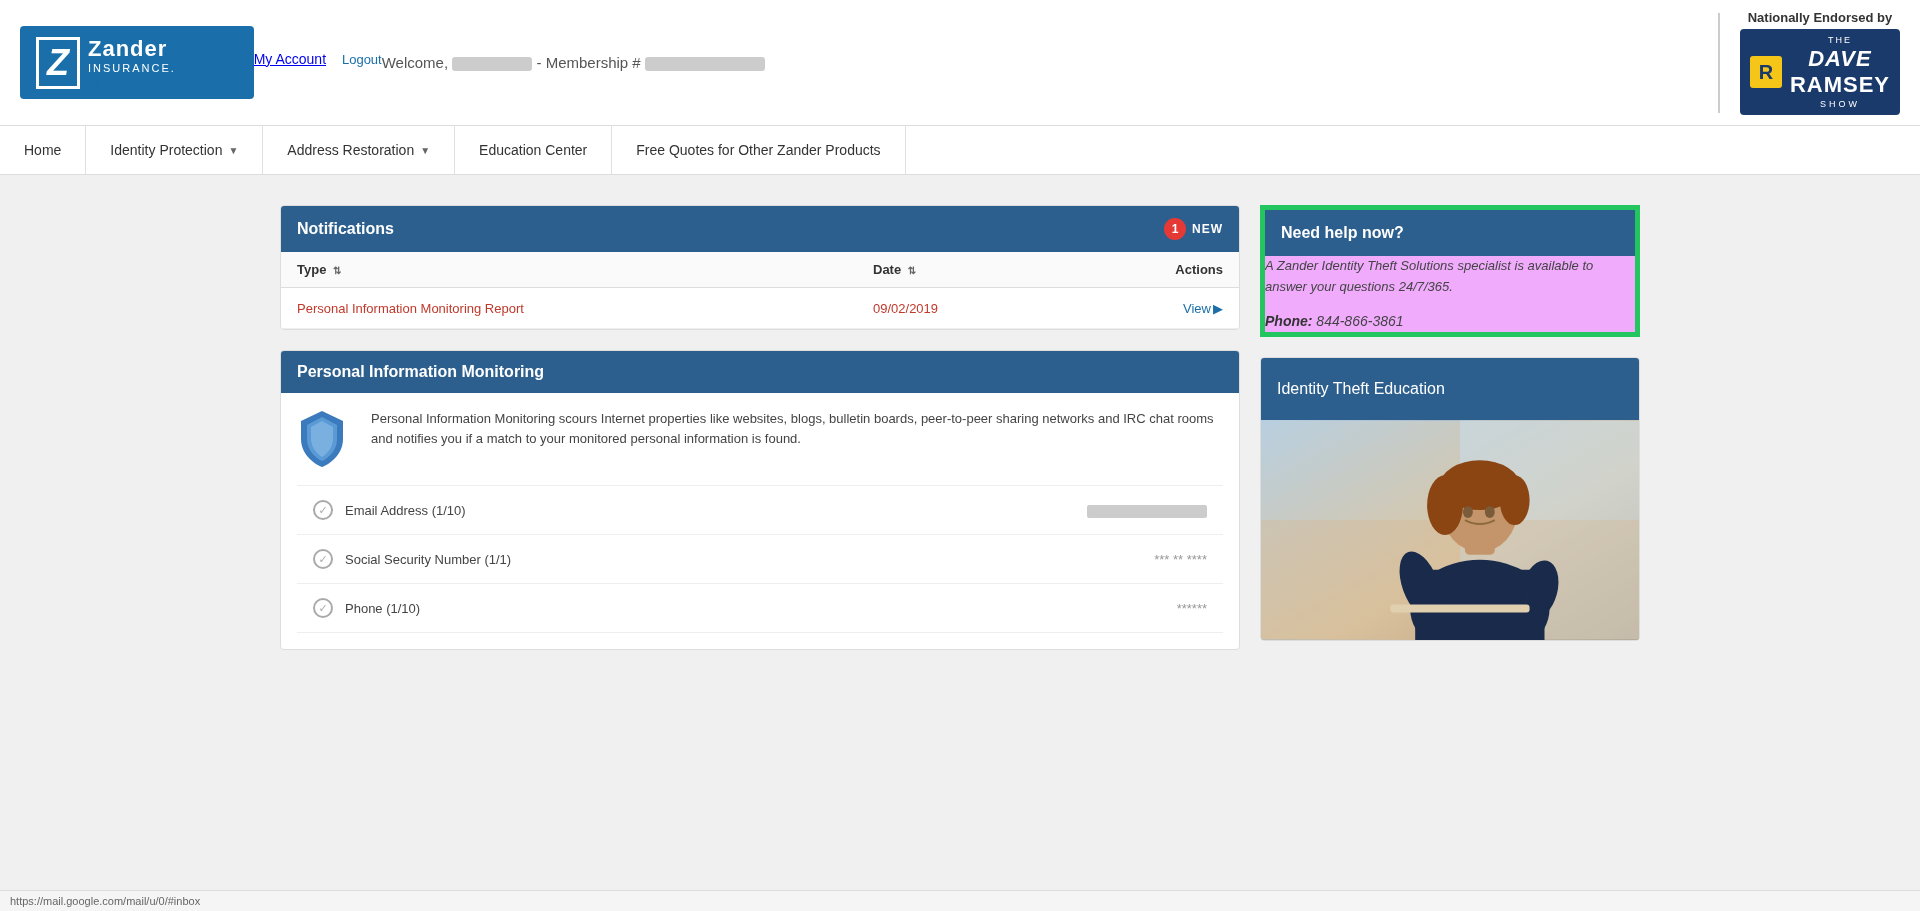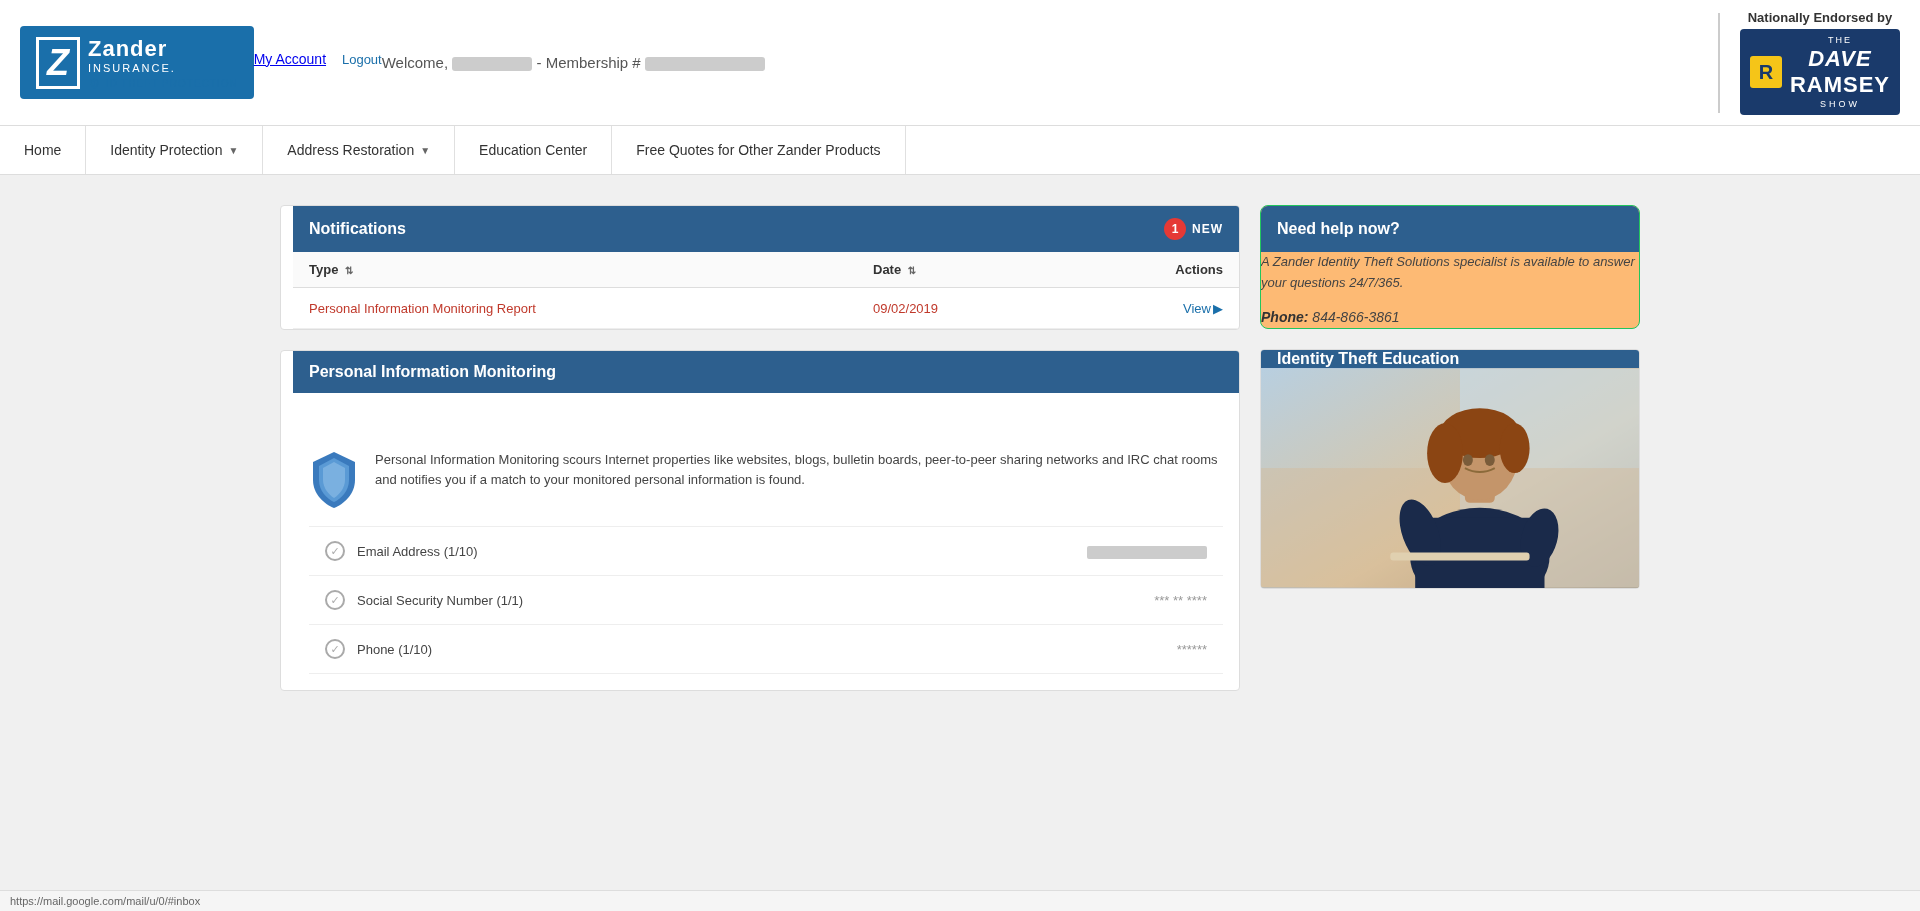--- a/index.html
+++ b/index.html
@@ -30,55 +30,55 @@
     nav { background: #fff; border-bottom: 1px solid #ddd; display: flex; align-items: stretch; }
     nav .nav-item { padding: 16px 24px; cursor: pointer; color: #333; font-size: 14px; display: flex; align-items: center; gap: 6px; border-right: 1px solid #e0e0e0; white-space: nowrap; }
     nav .nav-item .arrow { font-size: 10px; color: #666; }
 
     
     .main { max-width: 1400px; margin: 30px auto; padding: 0 20px; display: flex; gap: 20px; }
     .main-left { flex: 1; }
     .main-right { width: 380px; flex-shrink: 0; }
 
     
-    .panel { background: #fff; border: 1px solid #ddd; border-radius: 4px; margin-bottom: 20px; overflow: hidden; padding-left: 12px; }
+    .panel { background: #fff; border: 1px solid #ddd; border-radius: 4px; margin-bottom: 20px; overflow: hidden; }
     .panel-header { background: #2d5f8e; color: #fff; padding: 12px 16px; display: flex; align-items: center; justify-content: space-between; font-size: 16px; font-weight: bold; }
     .new-badge { display: flex; align-items: center; gap: 6px; }
     .badge-num { background: #e53935; color: #fff; border-radius: 50%; width: 22px; height: 22px; display: flex; align-items: center; justify-content: center; font-size: 12px; font-weight: bold; }
     .badge-new { font-size: 12px; font-weight: bold; letter-spacing: 1px; }
 
     .table-header { display: grid; grid-template-columns: 1fr 200px 150px; padding: 10px 16px; border-bottom: 1px solid #ddd; background: #fafafa; font-weight: bold; font-size: 13px; }
     .table-row { display: grid; grid-template-columns: 1fr 200px 150px; padding: 12px 16px; border-bottom: 1px solid #eee; align-items: center; }
     .table-row .type-link { color: #c0392b; text-decoration: none; font-size: 13px; }
     .table-row .date { color: #c0392b; font-size: 13px; }
     .table-row .action-link { color: #1a6faa; text-decoration: none; font-size: 13px; display: flex; align-items: center; gap: 2px; justify-content: flex-end; }
     .sort-icon { font-size: 10px; margin-left: 3px; color: #666; }
 
     
     .pim-header { background: #2d5f8e; color: #fff; padding: 12px 16px; font-size: 16px; font-weight: bold; }
     .pim-body { padding: 16px; }
-    .pim-intro { display: flex; align-items: flex-start; gap: 16px; padding-bottom: 16px; border-bottom: 1px solid #eee; margin-top: 41px; }
+    .pim-intro { display: flex; align-items: flex-start; gap: 24px; padding-bottom: 16px; border-bottom: 1px solid #eee; }
     .shield-icon { width: 50px; height: 60px; flex-shrink: 0; }
     .pim-text { font-size: 13px; color: #444; line-height: 1.5; }
 
     .pim-item { display: flex; align-items: center; justify-content: space-between; padding: 14px 16px; border-bottom: 1px solid #eee; }
     .pim-item-left { display: flex; align-items: center; gap: 12px; font-size: 13px; color: #444; }
     .check-circle { width: 20px; height: 20px; border-radius: 50%; border: 2px solid #aaa; display: flex; align-items: center; justify-content: center; color: #aaa; font-size: 11px; flex-shrink: 0; }
     .pim-item-right { font-size: 13px; color: #999; }
     .blurred-val { display: inline-block; background: #ccc; color: #ccc; border-radius: 2px; min-width: 120px; height: 13px; vertical-align: middle; }
 
     
-    .help-panel { background: #fdba74; border: 1px solid #22c55e; border-radius: 8px; margin-bottom: 20px; overflow: hidden; }
+    .help-panel { background: #f0abfc; border: 5px solid #22c55e; border-radius: 0; margin-bottom: 20px; overflow: hidden; }
     .help-header { background: #2d5f8e; color: #fff; padding: 14px 16px; font-size: 16px; font-weight: bold; }
     .help-body { padding: 0; font-size: 13px; color: #444; line-height: 1.6; font-style: italic; }
     .help-phone { margin-top: 12px; font-size: 14px; }
     .help-phone strong { color: #333; margin-top: 47px; }
 
     .edu-panel { background: #fff; border: 1px solid #ddd; border-radius: 4px; overflow: hidden; }
-    .edu-header { background: #2d5f8e; color: #fff; padding: 0 16px; font-size: 16px; font-weight: bold; }
+    .edu-header { background: #2d5f8e; color: #fff; padding: 22px 16px; font-size: 16px; font-weight: normal; }
     .edu-image { width: 100%; height: 220px; background: linear-gradient(135deg, #b0c4de 0%, #7a9abf 30%, #d4a875 60%, #8b7355 100%); display: flex; align-items: flex-end; justify-content: center; overflow: hidden; position: relative; }
 
     
     .status-bar { background: #f5f5f5; border-top: 1px solid #ddd; padding: 4px 10px; font-size: 11px; color: #666; position: fixed; bottom: 0; left: 0; right: 0; }
 
     
     .header-inner { display: flex; align-items: center; width: 100%; }
     .header-meta { flex: 1; display: flex; flex-direction: row; align-items: center; }
     .header-meta .top-links { align-self: flex-end; margin-bottom: 8px; }
   </style>

